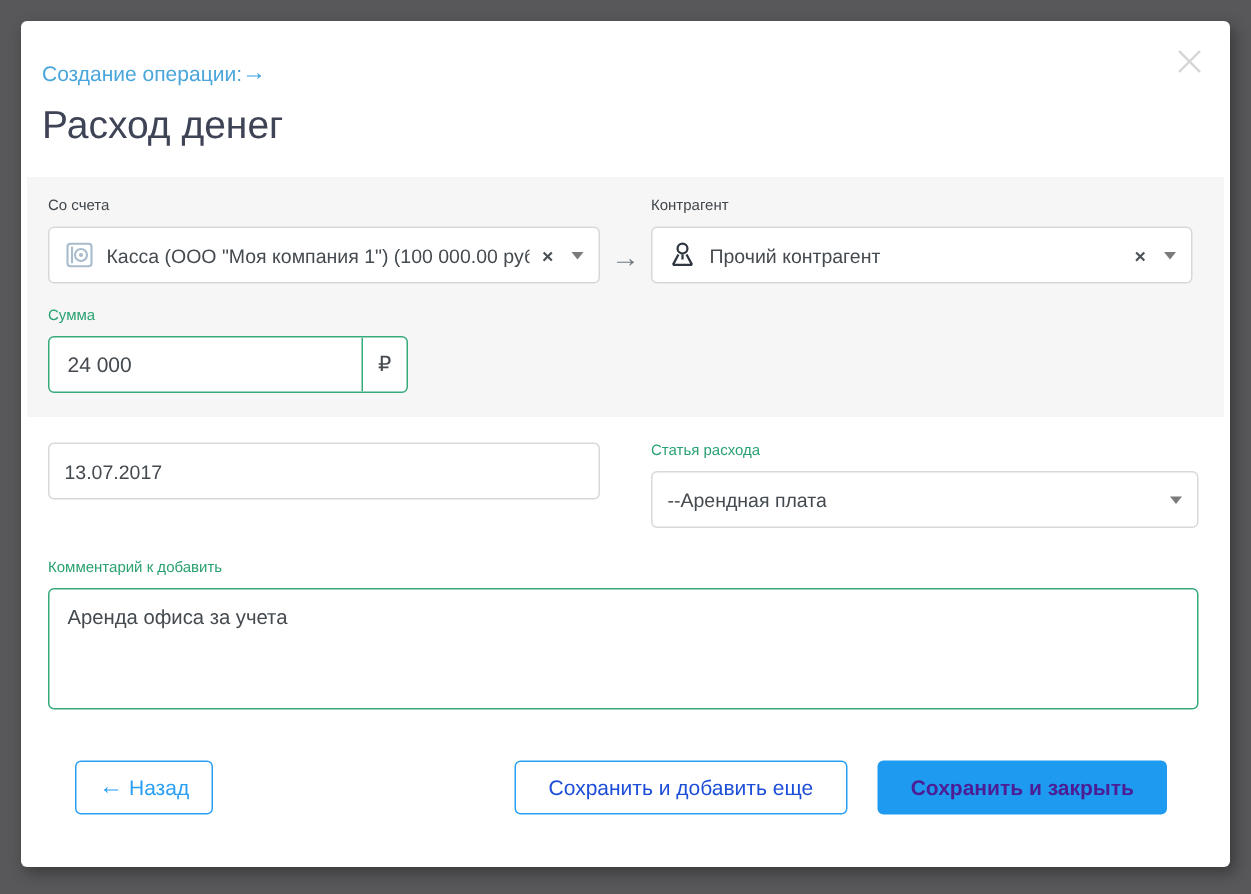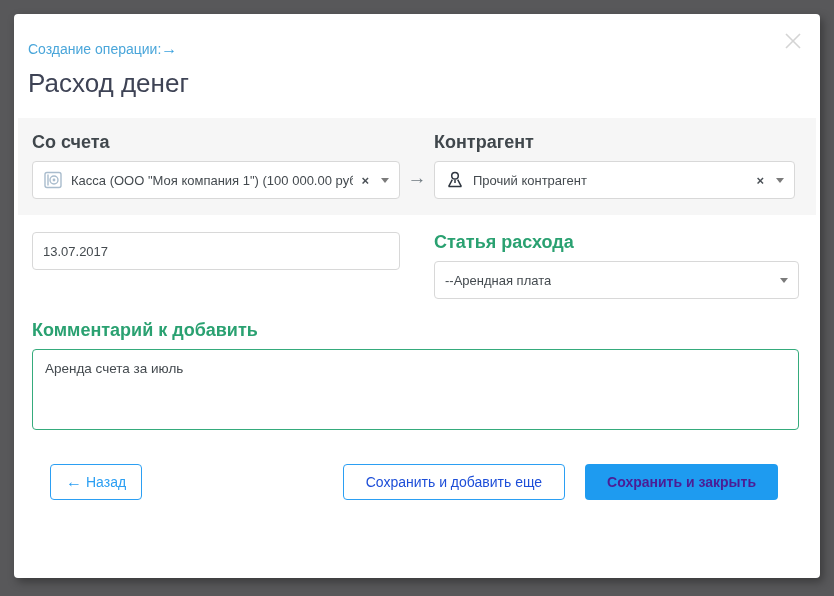--- a/index.html
+++ b/index.html
@@ -47,21 +47,21 @@
   }
   .grid-row { display: flex; }
   .col-left { width: 368px; }
   .col-mid {
     width: 34px;
     display: flex; align-items: center; justify-content: center;
     padding-top: 24px;
   }
   .col-right { flex: 1; }
   .field-label {
-    font-size: 18px; font-weight: bold;
+    font-size: 10px; font-weight: normal;
     color: #40474c;
     margin-bottom: 8px;
   }
   .field-label.green { color: #2aa171; }
   .field {
     height: 38px;
     background: #fff;
     border: 1px solid #d8d8d8;
     border-radius: 4px;
     display: flex; align-items: center;
@@ -201,20 +201,27 @@
               <line x1="10" y1="9.7" x2="10" y2="13" stroke="#2f3640" stroke-width="1.5"></line>
             </svg>
           </span>
           <span class="value">Прочий контрагент</span>
           <span class="clear-x">×</span>
           <span class="caret"></span>
         </div>
       </div>
     </div>
 
+    <div class="amount-block">
+      <div class="field-label green">Сумма</div>
+      <div class="amount-group">
+        <div class="amount-value">24 000</div>
+        <div class="amount-cur">₽</div>
+      </div>
+    </div>
   </div>
 
   <div class="white-section">
     <div class="grid-row">
       <div class="col-left">
         <div class="field">
           <span class="value">13.07.2017</span>
         </div>
       </div>
       <div class="col-mid"></div>
@@ -222,21 +229,21 @@
         <div class="field-label green">Статья расхода</div>
         <div class="field">
           <span class="value">--Арендная плата</span>
           <span class="caret" style="margin-left:auto;"></span>
         </div>
       </div>
     </div>
 
     <div class="comment-block">
       <div class="field-label green">Комментарий к добавить</div>
-      <div class="textarea">Аренда счета за июль</div>
+      <div class="textarea">Аренда офиса за учета</div>
     </div>
 
     <div class="footer">
       <div class="btn btn-back">
         <span class="back-arrow">←</span>
         <span>Назад</span>
       </div>
       <div class="btn btn-outline">
         <span>Сохранить и добавить еще</span>
       </div>

